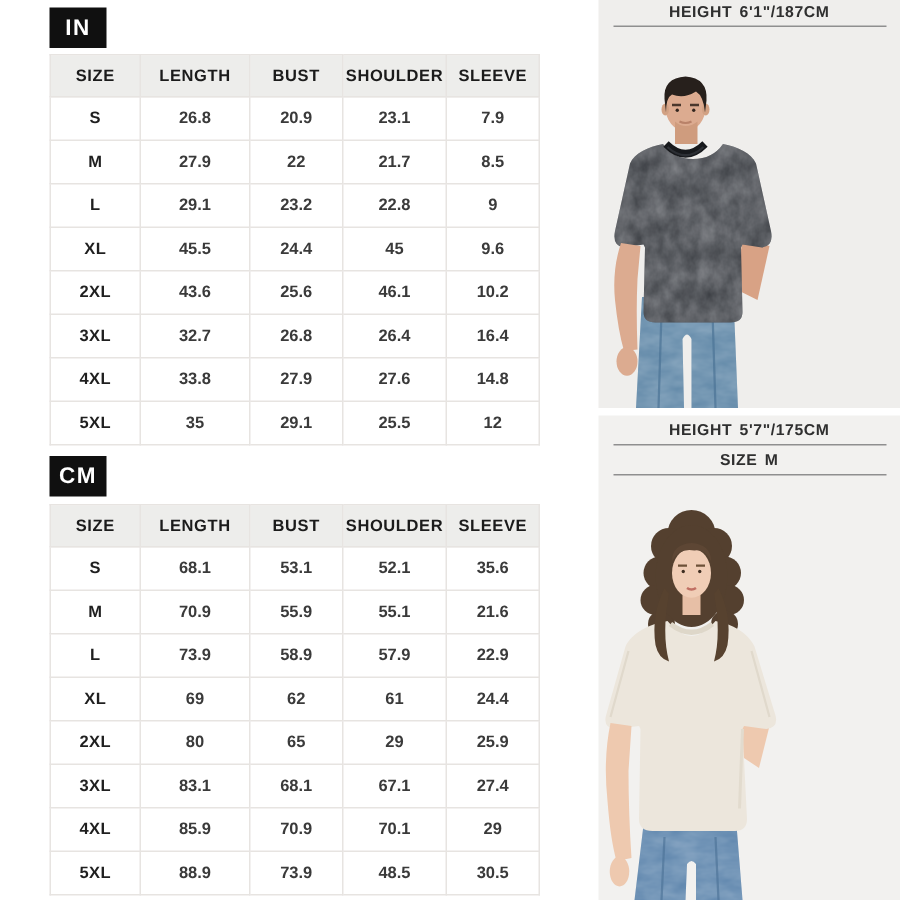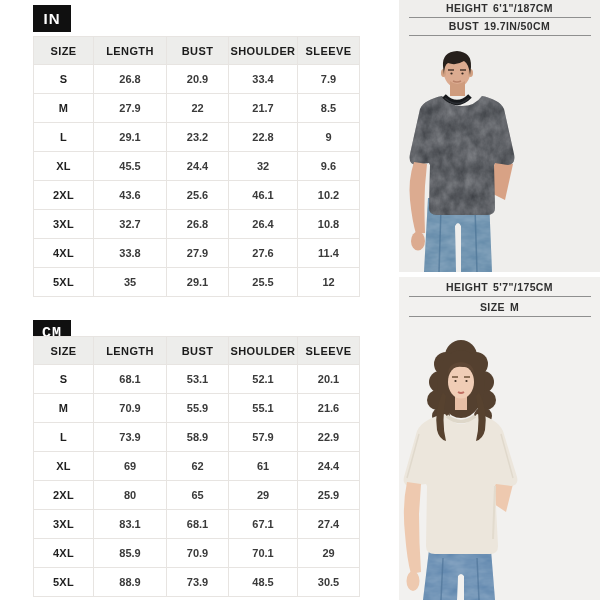--- a/index.html
+++ b/index.html
@@ -8,21 +8,21 @@
     font-family:"Liberation Sans", sans-serif; overflow:hidden;
   }
 
   
   .unit-badge {
     position:absolute; left:33px; width:38px; height:27px;
     background:#101010; color:#ffffff; font-size:15px; font-weight:700;
     letter-spacing:1px; display:flex; align-items:center; justify-content:center;
   }
   #badge-in { top:5px; }
-  #badge-cm { top:320px;font-family:Liberation Mono, monospace; }
+  #badge-cm { top:304px; }
 
   
   table.size-table {
     position:absolute; left:33px; width:326px; border-collapse:collapse;
     table-layout:fixed; background:#ffffff;
   }
   #table-in { top:36px; }
   #table-cm { top:336px; }
   .size-table th, .size-table td {
     border:1px solid #e7e4e1; text-align:center; padding:0; font-size:11px;
@@ -71,64 +71,64 @@
           <th>BUST</th>
           <th>SHOULDER</th>
           <th>SLEEVE</th>
         </tr>
       </thead>
     <tbody>
         <tr>
           <th>S</th>
           <td>26.8</td>
           <td>20.9</td>
-          <td>33.4</td>
+          <td>23.1</td>
           <td>7.9</td>
         </tr>
         <tr>
           <th>M</th>
           <td>27.9</td>
           <td>22</td>
           <td>21.7</td>
           <td>8.5</td>
         </tr>
         <tr>
           <th>L</th>
           <td>29.1</td>
           <td>23.2</td>
           <td>22.8</td>
           <td>9</td>
         </tr>
         <tr>
           <th>XL</th>
           <td>45.5</td>
           <td>24.4</td>
-          <td>32</td>
+          <td>45</td>
           <td>9.6</td>
         </tr>
         <tr>
           <th>2XL</th>
           <td>43.6</td>
           <td>25.6</td>
           <td>46.1</td>
           <td>10.2</td>
         </tr>
         <tr>
           <th>3XL</th>
           <td>32.7</td>
           <td>26.8</td>
           <td>26.4</td>
-          <td>10.8</td>
+          <td>16.4</td>
         </tr>
         <tr>
           <th>4XL</th>
           <td>33.8</td>
           <td>27.9</td>
           <td>27.6</td>
-          <td>11.4</td>
+          <td>14.8</td>
         </tr>
         <tr>
           <th>5XL</th>
           <td>35</td>
           <td>29.1</td>
           <td>25.5</td>
           <td>12</td>
         </tr>
       </tbody>
   </table>
@@ -151,21 +151,21 @@
           <th>SHOULDER</th>
           <th>SLEEVE</th>
         </tr>
       </thead>
     <tbody>
         <tr>
           <th>S</th>
           <td>68.1</td>
           <td>53.1</td>
           <td>52.1</td>
-          <td>20.1</td>
+          <td>35.6</td>
         </tr>
         <tr>
           <th>M</th>
           <td>70.9</td>
           <td>55.9</td>
           <td>55.1</td>
           <td>21.6</td>
         </tr>
         <tr>
           <th>L</th>
@@ -208,23 +208,20 @@
           <td>73.9</td>
           <td>48.5</td>
           <td>30.5</td>
         </tr>
       </tbody>
   </table>
 
   <aside class="model-panel" id="panel-male">
     <div class="spec-line">
       <span>HEIGHT</span><span class="v">6'1"/187CM</span>
-    </div>
-    <div class="spec-line">
-      <span>BUST</span><span class="v">19.7IN/50CM</span>
     </div>
 
     <svg class="model-photo" width="201" height="224" viewBox="0 0 201 224">
       <defs>
         <filter id="washM" x="-5%" y="-5%" width="110%" height="110%">
           <feTurbulence type="fractalNoise" baseFrequency="0.09 0.07" numOctaves="4" seed="7" result="t"></feTurbulence>
           <feColorMatrix in="t" type="matrix" values="0 0 0 0 0.62  0 0 0 0 0.63  0 0 0 0 0.66  0 0 0 0.5 0" result="c"></feColorMatrix>
           <feComposite in="c" in2="SourceAlpha" operator="in"></feComposite>
         </filter>
         <filter id="denimM" x="-5%" y="-5%" width="110%" height="110%">

